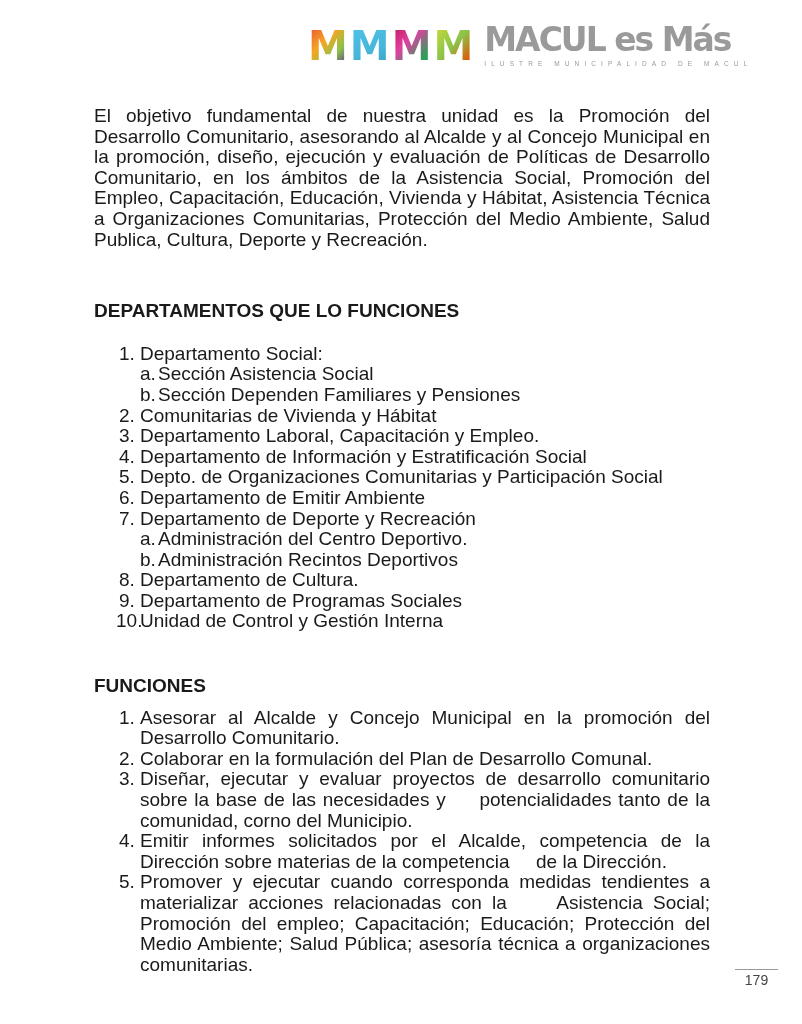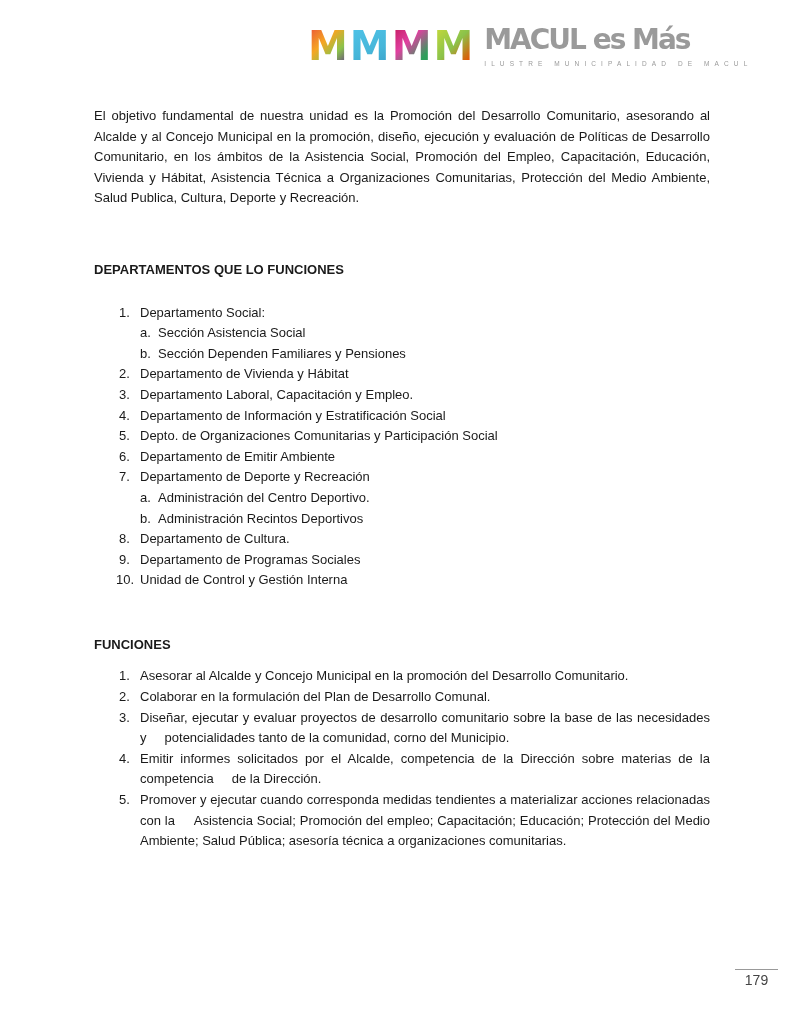--- a/index.html
+++ b/index.html
@@ -7,25 +7,25 @@
          font-family: "Liberation Sans", sans-serif; color:#1a1a1a; }
   .logo { position:absolute; left:308px; top:22px; height:46px; display:flex; align-items:flex-start; }
   .mm { display:flex; gap:3px; margin-top:4px; }
   .mm span { font-family:"DejaVu Sans", sans-serif; font-weight:bold; font-size:40px; line-height:40px;
              -webkit-background-clip:text; background-clip:text; color:transparent; letter-spacing:-1px; }
   .m1 { background:linear-gradient(135deg,#e94b3c,#f5a623 40%,#8bc34a 70%,#5c2d91); }
   .m2 { background:linear-gradient(160deg,#4fc3e8,#46b6d9 60%,#3aa0c8); }
   .m3 { background:linear-gradient(135deg,#c2185b,#e040a0 40%,#2e9e5b 80%); }
   .m4 { background:linear-gradient(135deg,#cddc39,#8bc34a 50%,#e65100 90%); }
   .brand { margin-left:12px; display:flex; flex-direction:column; }
-  .brand-name { font-family:"DejaVu Sans", sans-serif; font-weight:bold; font-size:28px; line-height:36px;
+  .brand-name { font-family:"DejaVu Sans", sans-serif; font-weight:bold; font-size:33px; line-height:36px;
                 color:#9a9a9a; letter-spacing:-2px; }
   .brand-sub { font-size:6.5px; letter-spacing:5.1px; color:#9a9a9a; margin-top:2px; white-space:nowrap; }
   .content { position:absolute; left:94px; top:106px; width:616px;
-             font-family:"Liberation Sans", sans-serif; font-size:13px; line-height:20.6px; }
+             font-family:"Liberation Sans", sans-serif; font-size:19px; line-height:20.6px; }
   .para { text-align:justify; margin:0; }
   .heading { font-weight:bold; margin:0; }
   ol { margin:0; padding:0; list-style:none; }
   .li { display:flex; }
   .num { width:46px; text-align:left; padding-left:25px; box-sizing:border-box; flex:none; }
   .num.wide { padding-left:22px; }
   .txt { flex:1; }
   .sub { display:flex; padding-left:46px; }
   .sub .num { width:18px; padding-left:0; }
   .fn { display:flex; }
@@ -66,21 +66,21 @@
     <li class="sub">
         <span class="num">a.</span>
         <span class="txt">Sección Asistencia Social</span>
       </li>
     <li class="sub">
         <span class="num">b.</span>
         <span class="txt">Sección Dependen Familiares y Pensiones</span>
       </li>
     <li class="li">
         <span class="num">2.</span>
-        <span class="txt">Departamento de Vivienda y Hábitat</span>
+        <span class="txt">Comunitarias de Vivienda y Hábitat</span>
       </li>
     <li class="li">
         <span class="num">3.</span>
         <span class="txt">Departamento Laboral, Capacitación y Empleo.</span>
       </li>
     <li class="li">
         <span class="num">4.</span>
         <span class="txt">Departamento de Información y Estratificación Social</span>
       </li>
     <li class="li">

